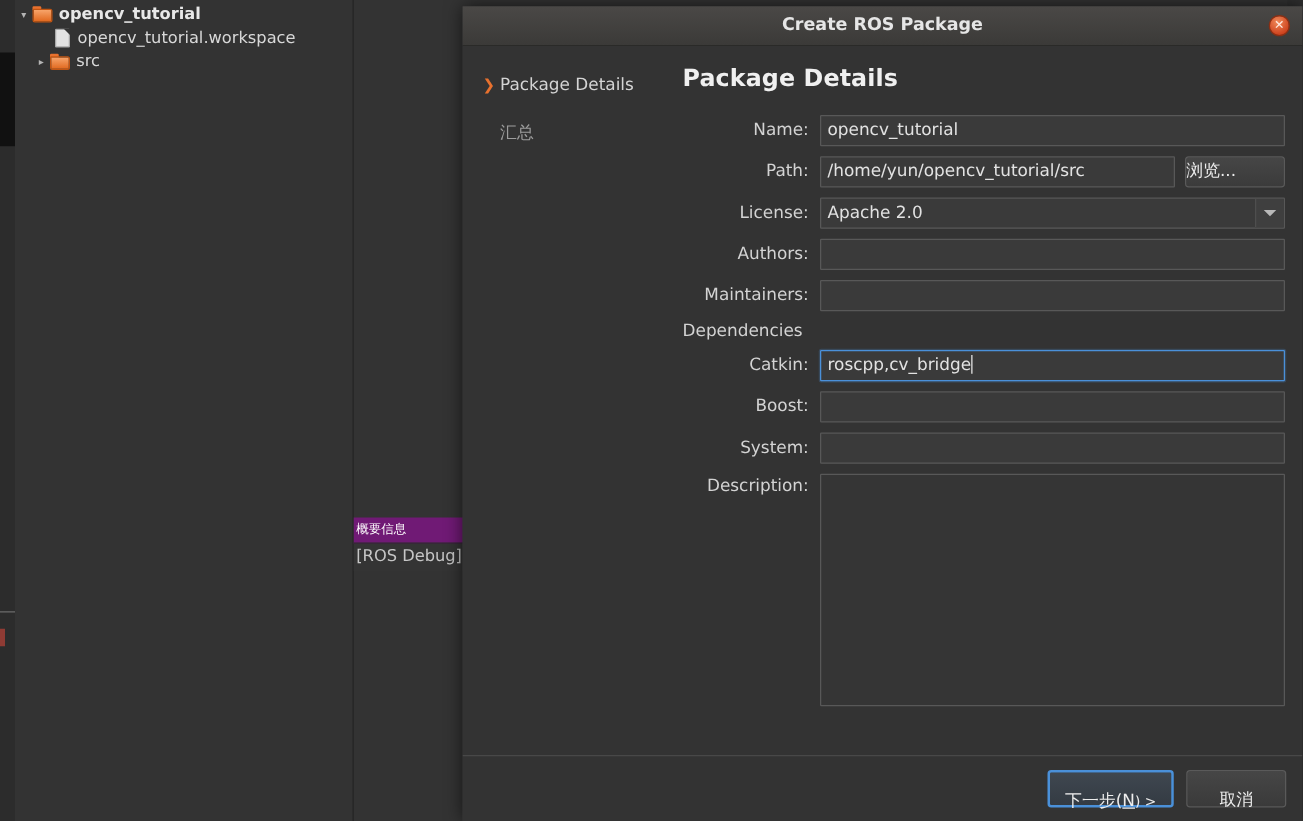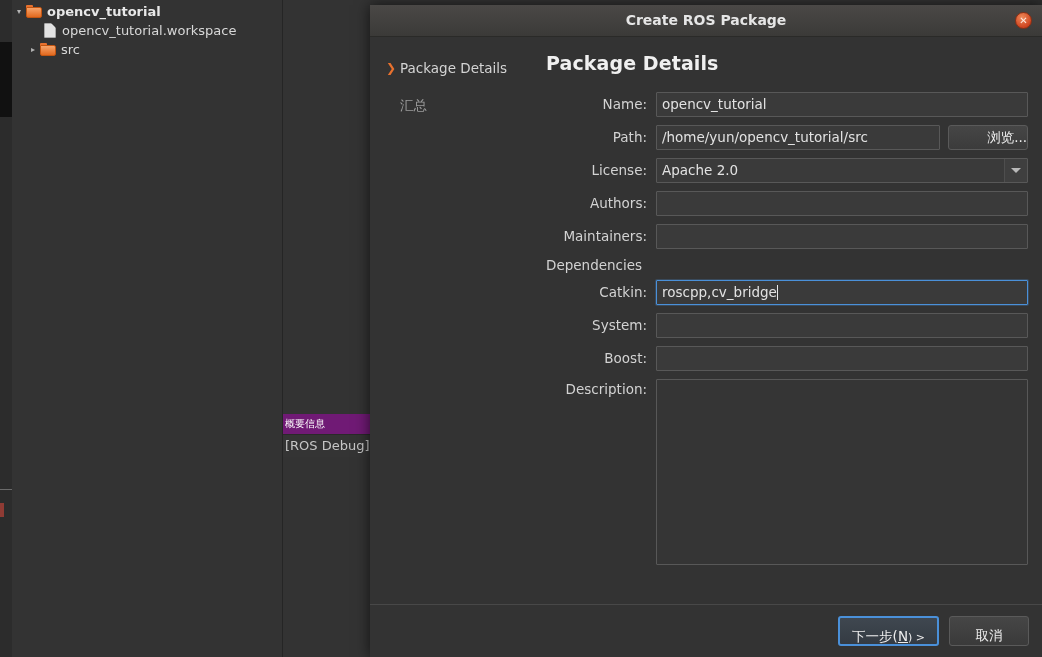--- a/index.html
+++ b/index.html
@@ -331,21 +331,21 @@
     width: 0; height: 0;
     border-left: 5px solid transparent;
     border-right: 5px solid transparent;
     border-top: 5px solid #b9b9b9;
   }
   .browse-btn {
     flex: 0 0 80px;
     margin-left: 8px;
     height: 25px;
     line-height: 23px;
-    text-align: right;
+    text-align: left;
     background: linear-gradient(#464646, #3b3b3b);
     border: 1px solid #5a5a5a;
     border-radius: 3px;
     box-sizing: border-box;
     color: #ededed;
     font-size: 13.5px;
     cursor: pointer;
   }
   .section-label {
     font-size: 13.5px;
@@ -374,21 +374,21 @@
   #dialog-footer-inner {
     position: absolute;
     right: 13px; top: 11px;
     display: flex;
     gap: 10px;
   }
   .dlg-btn {
     min-width: 80px;
     height: 30px;
     line-height: 28px;
-    padding: 4px 12px;
+    padding: 9px 12px;
     text-align: center;
     background: linear-gradient(#464646, #3a3a3a);
     border: 1px solid #5a5a5a;
     border-radius: 3px;
     box-sizing: border-box;
     color: #ededed;
     font-size: 13.5px;
     cursor: pointer;
     white-space: nowrap;
   }
@@ -506,26 +506,26 @@
       </div>
 
       <div class="section-label">Dependencies</div>
 
       <div class="form-row">
         <div class="form-label">Catkin:</div>
         <div class="field focused"><span>roscpp,cv_bridge</span><span class="caret"></span></div>
       </div>
 
       <div class="form-row">
+        <div class="form-label">Boost:</div>
+        <div class="field"></div>
+      </div>
+
+      <div class="form-row">
         <div class="form-label">System:</div>
-        <div class="field"></div>
-      </div>
-
-      <div class="form-row">
-        <div class="form-label">Boost:</div>
         <div class="field"></div>
       </div>
 
       <div class="form-row">
         <div class="form-label desc-label">Description:</div>
         <div class="textarea"></div>
       </div>
     </div>
   </div>
 

